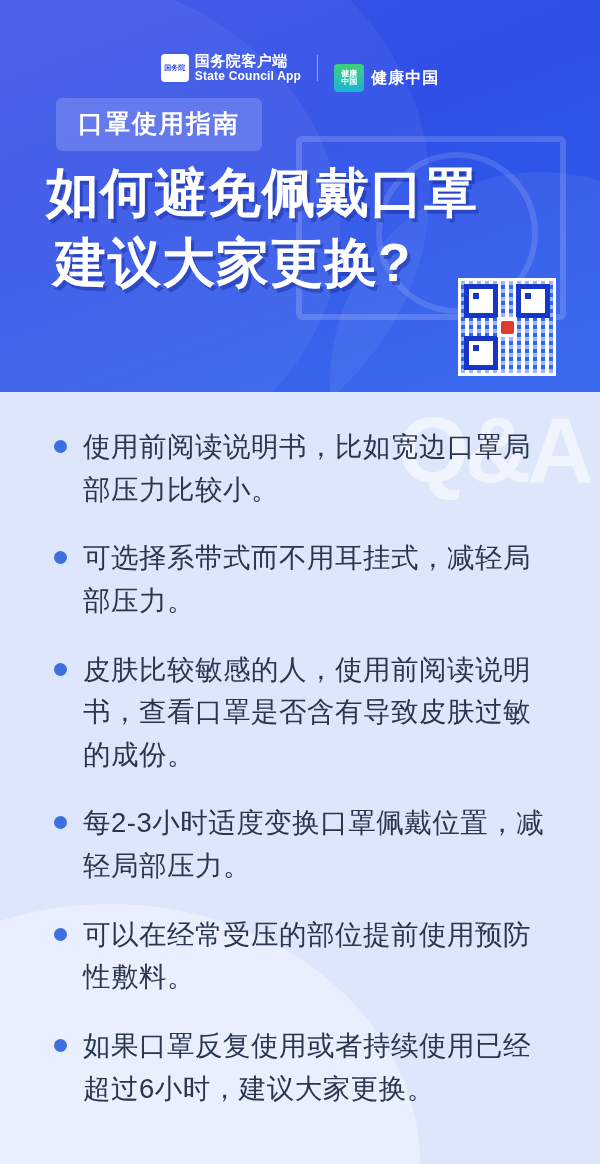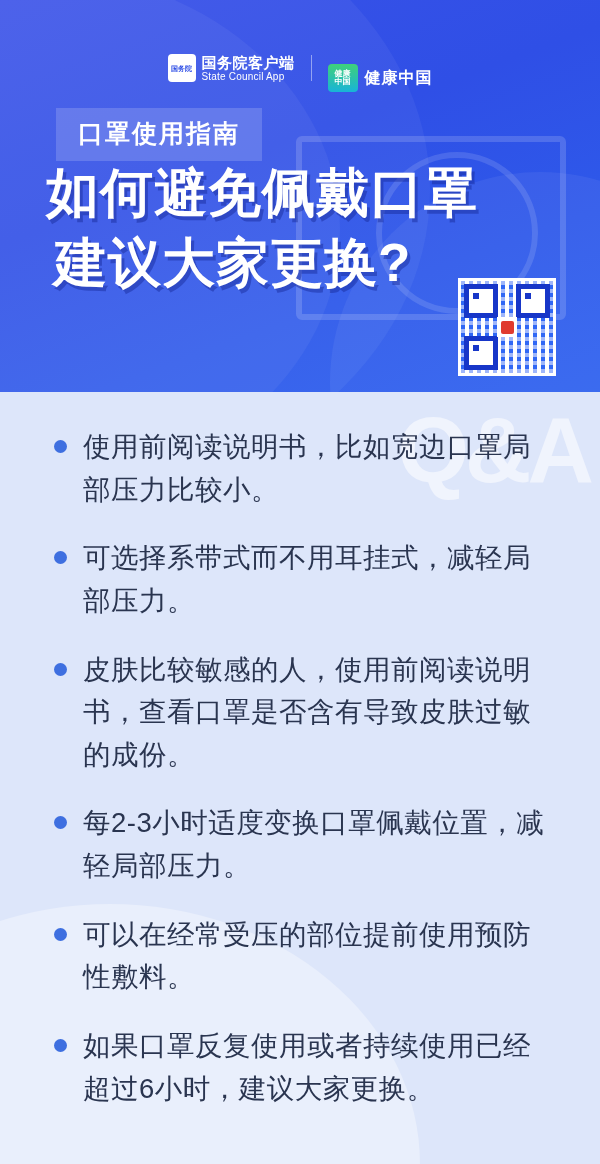--- a/index.html
+++ b/index.html
@@ -112,22 +112,22 @@
     line-height: 1.15;
   }
   .logo-gov-cn {
     color: #ffffff;
     font-size: 15px;
     font-weight: bold;
     letter-spacing: 0.5px;
   }
   .logo-gov-en {
     color: #ffffff;
-    font-size: 10px;
-    font-weight: normal;
+    font-size: 12px;
+    font-weight: bold;
     letter-spacing: 0.2px;
   }
   .logo-divider {
     width: 1px;
     height: 26px;
     background: rgba(255,255,255,0.45);
   }
   .logo-health {
     display: flex;
     align-items: center;
@@ -154,24 +154,24 @@
     color: #ffffff;
     font-size: 16px;
     font-weight: bold;
     letter-spacing: 1px;
   }
 
   
   .tag {
     position: absolute;
     left: 56px;
-    top: 108px;
+    top: 98px;
     padding: 9px 22px 11px 22px;
     background: rgba(255,255,255,0.17);
-    border-radius: 0;
+    border-radius: 6px;
     color: #ffffff;
     font-size: 25px;
     font-weight: bold;
     letter-spacing: 2px;
     z-index: 5;
   }
 
   .headline {
     position: absolute;
     left: 46px;

